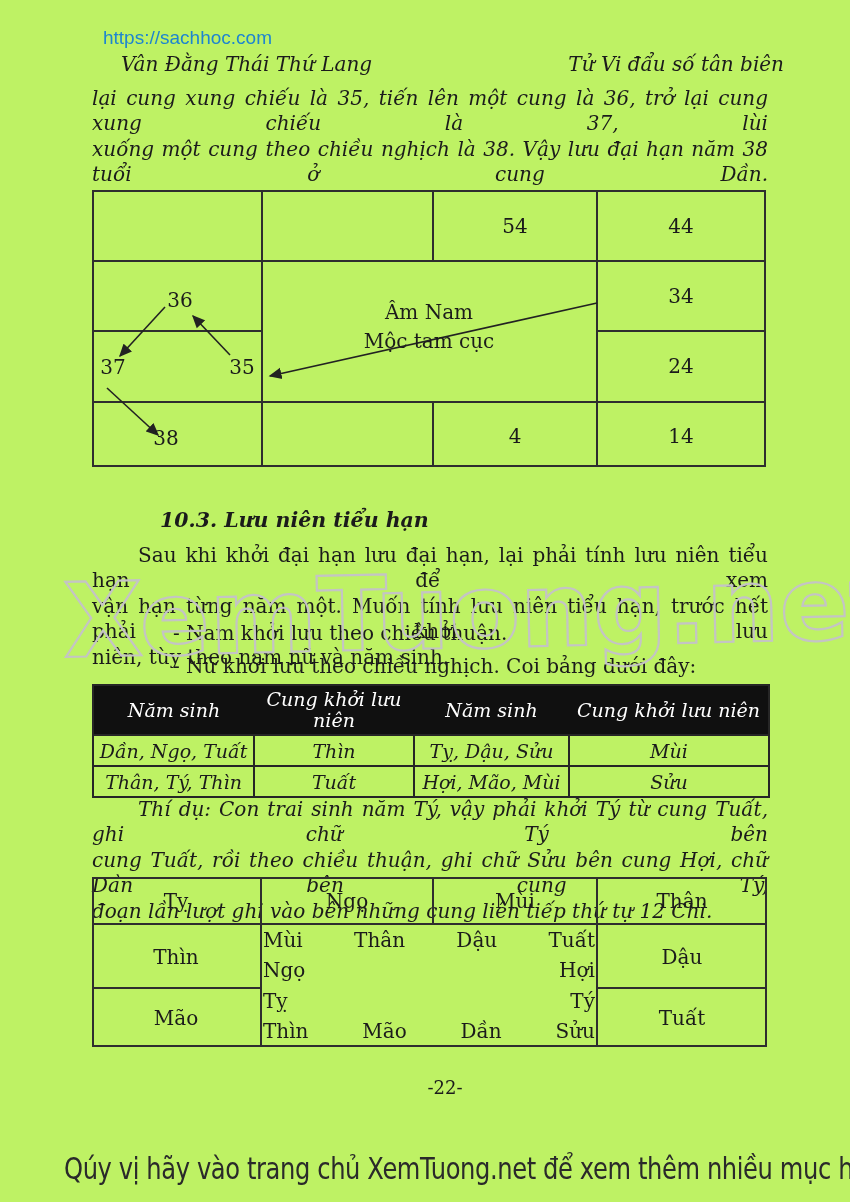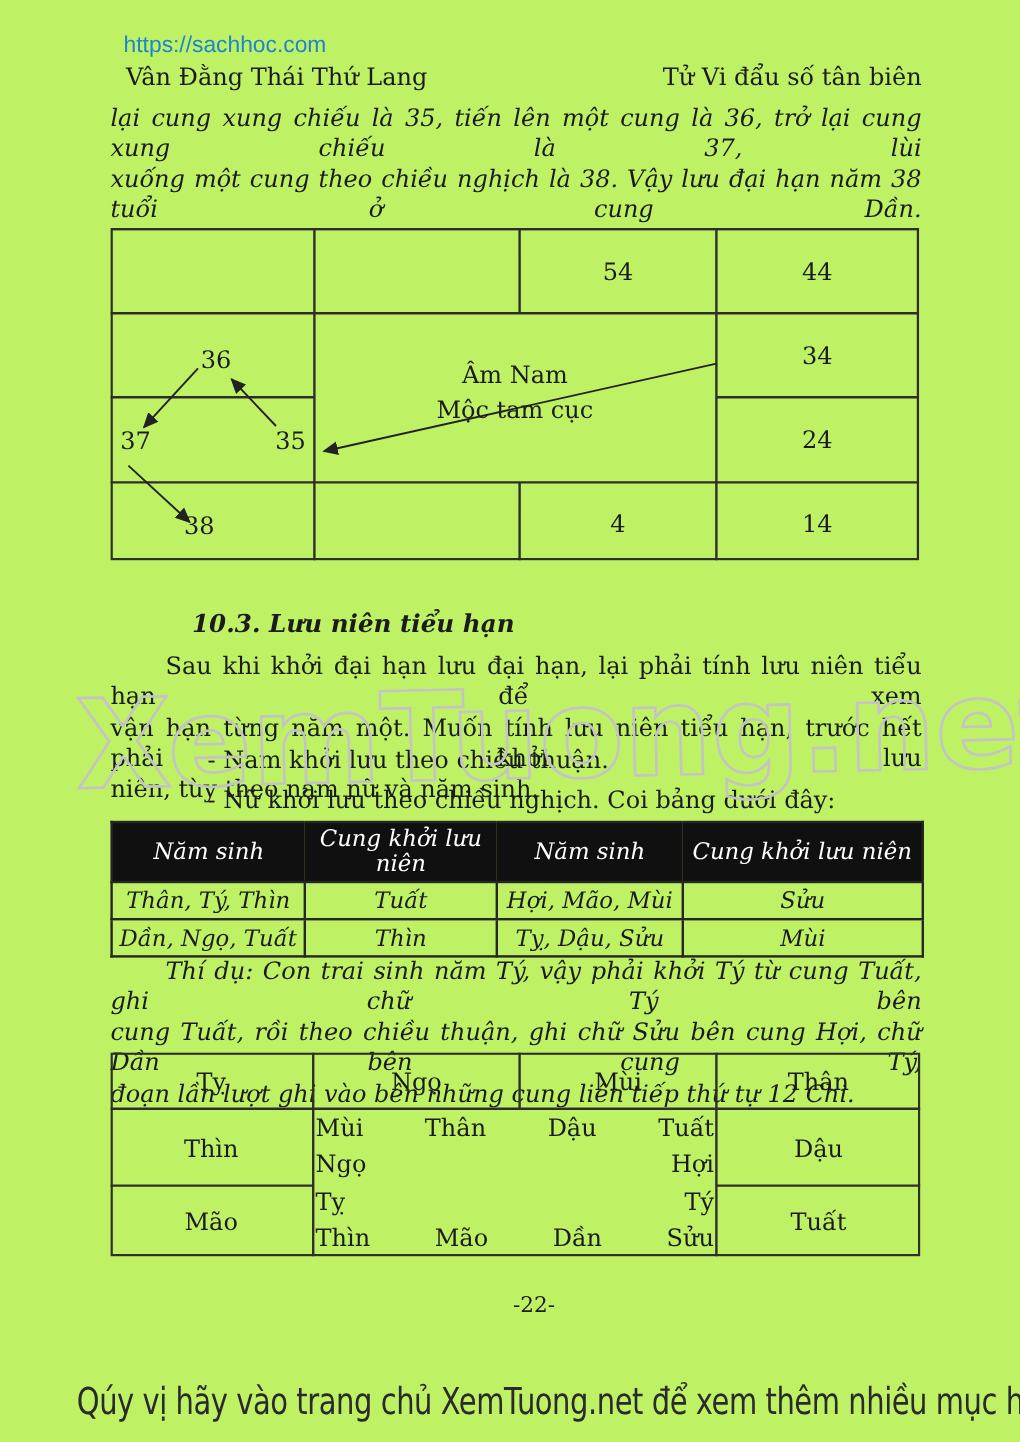--- a/index.html
+++ b/index.html
@@ -4,21 +4,21 @@
 <style>
   html,body{margin:0;padding:0;background:#ffffff;}
   .page{position:relative;width:850px;height:1202px;background:#bef264;overflow:hidden;
         font-family:"DejaVu Serif",serif;color:#1b1b1b;}
   .abs{position:absolute;}
   .ital{font-style:italic;}
   .line{line-height:25.4px;font-size:20px;}
   .j{text-align:justify;text-align-last:justify;}
   .ind{text-indent:46px;}
   .link{font-family:"Liberation Sans","DejaVu Sans",sans-serif;font-size:19px;}
-  .hdr{font-size:20px;}
+  .hdr{font-style:italic;font-size:20px;margin-left:16px;}
   .heading{font-weight:bold;font-style:italic;font-size:20.5px;}
   .bullet{font-size:20px;margin-left:33px;}
   .cellnum{font-size:20px;}
   .ctr{transform:translate(-50%,-50%);white-space:nowrap;}
   
   table.lk{border-collapse:collapse;table-layout:fixed;width:676px;font-style:italic;}
   table.lk th{background:#101010;color:#ffffff;font-weight:normal;font-size:19px;line-height:21px;
               border:0;padding:3px 2px;height:42px;}
   table.lk td{border:2px solid #262626;text-align:center;font-size:19px;height:27px;padding:1px 2px;}
   
@@ -104,30 +104,30 @@
       <thead>
         <tr>
           <th>Năm sinh</th>
           <th>Cung khởi lưu niên</th>
           <th>Năm sinh</th>
           <th>Cung khởi lưu niên</th>
         </tr>
       </thead>
       <tbody>
         <tr>
+          <td>Dần, Ngọ, Tuất</td>
+          <td>Thìn</td>
+          <td>Tỵ, Dậu, Sửu</td>
+          <td>Mùi</td>
+        </tr>
+        <tr>
           <td>Thân, Tý, Thìn</td>
           <td>Tuất</td>
           <td>Hợi, Mão, Mùi</td>
           <td>Sửu</td>
-        </tr>
-        <tr>
-          <td>Dần, Ngọ, Tuất</td>
-          <td>Thìn</td>
-          <td>Tỵ, Dậu, Sửu</td>
-          <td>Mùi</td>
         </tr>
       </tbody>
     </table>
   </div>
 
   <div class="abs ital" style="left:92px;top:797px;width:676px;">
     <div class="line j ind">Thí dụ: Con trai sinh năm Tý, vậy phải khởi Tý từ cung Tuất, ghi chữ Tý bên</div>
     <div class="line j">cung Tuất, rồi theo chiều thuận, ghi chữ Sửu bên cung Hợi, chữ Dần bên cung Tý,</div>
     <div class="line">đoạn lần lượt ghi vào bên những cung liên tiếp thứ tự 12 Chi.</div>
   </div>

